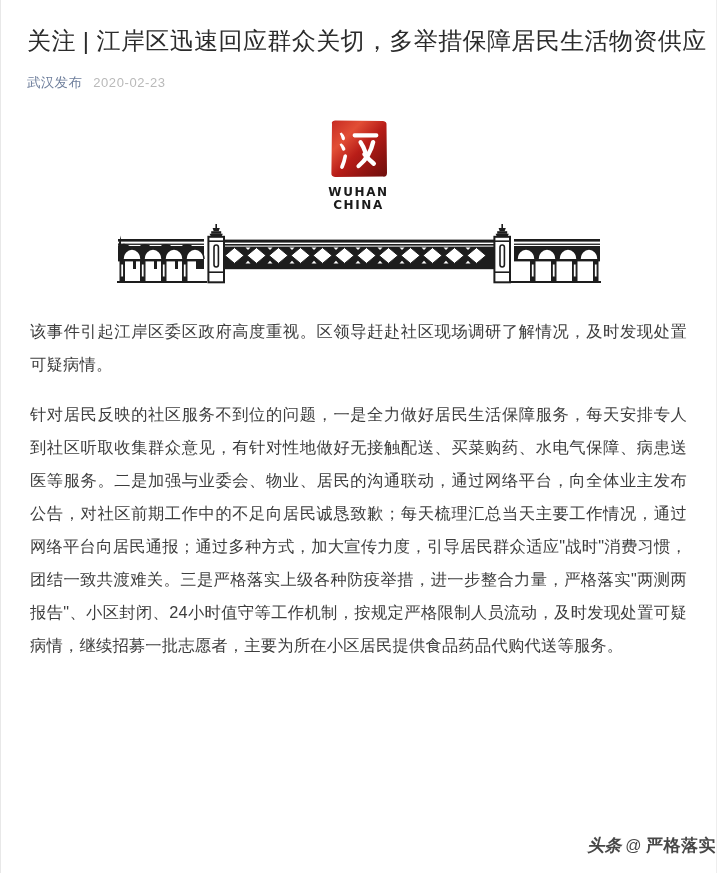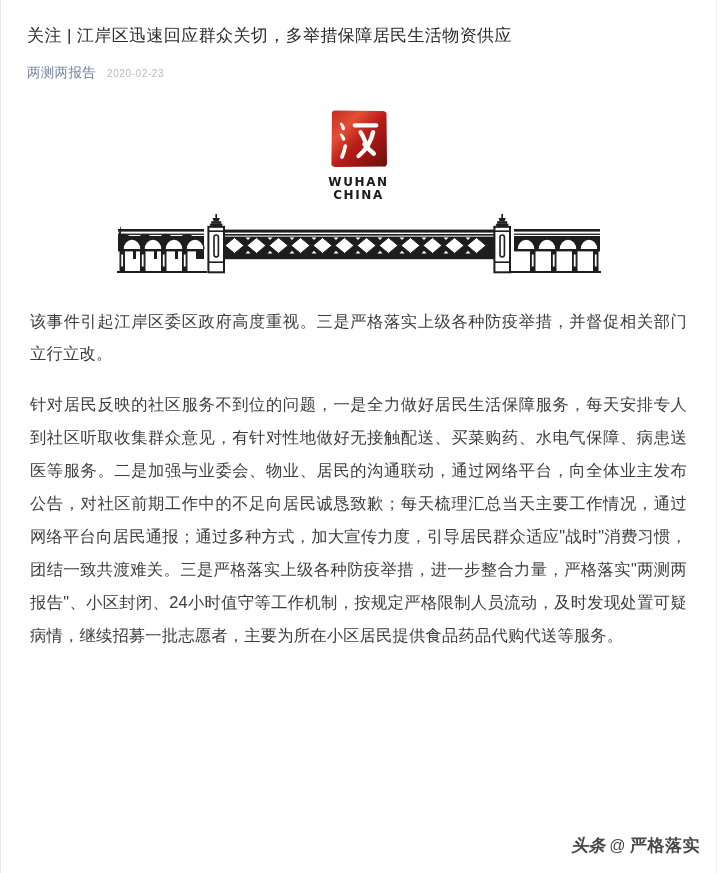--- a/index.html
+++ b/index.html
@@ -20,41 +20,41 @@
     border-left: 1px solid #e8e8e8;
     border-right: 1px solid #eeeeee;
     overflow: hidden;
   }
 
   
   .article-header {
     padding: 24px 26px 0 26px;
   }
   .article-title {
-    font-size: 17px;
+    font-size: 24px;
     line-height: 1.45;
     color: #2b2b2b;
     font-weight: 400;
     letter-spacing: 0.4px;
     margin: 0;
     white-space: nowrap;
   }
   .byline {
     margin-top: 15px;
     display: flex;
     align-items: baseline;
     gap: 11px;
   }
   .byline-source {
     font-size: 13.5px;
     color: #6f7f9c;
     letter-spacing: .3px;
   }
   .byline-date {
-    font-size: 10px;
+    font-size: 13px;
     color: #b9b9b9;
     letter-spacing: .6px;
   }
 
   
   .logo-block {
     margin-top: 26px;
     display: flex;
     flex-direction: column;
     align-items: center;
@@ -99,21 +99,21 @@
     margin: 0 0 18px 0;
     text-align: justify;
     text-justify: inter-ideograph;
     letter-spacing: .2px;
   }
   .para:last-child { margin-bottom: 18px; }
 
   
   .watermark {
     position: absolute;
-    right: 16px;
+    right: 0;
     bottom: 16px;
     display: flex;
     align-items: center;
     gap: 4px;
     color: #2e2e2e;
     font-size: 17px;
     font-weight: 700;
     letter-spacing: .5px;
     opacity: .88;
   }
@@ -127,21 +127,21 @@
   }
 </style>
 </head>
 <body>
 
 <div class="page">
 
   <div class="article-header">
     <h1 class="article-title">关注 | 江岸区迅速回应群众关切，多举措保障居民生活物资供应</h1>
     <div class="byline">
-      <span class="byline-source">两测两报告</span>
+      <span class="byline-source">武汉发布</span>
       <span class="byline-date">2020-02-23</span>
     </div>
   </div>
 
   <div class="logo-block">
     <div class="seal">
       <svg width="62" height="62" viewBox="0 0 62 62" aria-hidden="true">
         <defs>
           <linearGradient id="sealgrad" x1="0" y1="0" x2="1" y2="1">
             <stop offset="0%" stop-color="#c62a22"></stop>
@@ -336,21 +336,21 @@
           <rect x="438.3" y="41" width="2.8" height="13"></rect>
           <rect x="459.3" y="41" width="2.8" height="13"></rect>
           <rect x="480.3" y="41" width="2.8" height="13"></rect>
         </g>
         <rect x="397" y="58" width="90" height="2"></rect>
       </g>
     </svg>
   </div>
 
   <div class="article-body">
-    <p class="para">该事件引起江岸区委区政府高度重视。三是严格落实上级各种防疫举措，并督促相关部门立行立改。</p>
+    <p class="para">该事件引起江岸区委区政府高度重视。区领导赶赴社区现场调研了解情况，及时发现处置可疑病情。</p>
     <p class="para">针对居民反映的社区服务不到位的问题，一是全力做好居民生活保障服务，每天安排专人到社区听取收集群众意见，有针对性地做好无接触配送、买菜购药、水电气保障、病患送医等服务。二是加强与业委会、物业、居民的沟通联动，通过网络平台，向全体业主发布公告，对社区前期工作中的不足向居民诚恳致歉；每天梳理汇总当天主要工作情况，通过网络平台向居民通报；通过多种方式，加大宣传力度，引导居民群众适应"战时"消费习惯，团结一致共渡难关。三是严格落实上级各种防疫举措，进一步整合力量，严格落实"两测两报告"、小区封闭、24小时值守等工作机制，按规定严格限制人员流动，及时发现处置可疑病情，继续招募一批志愿者，主要为所在小区居民提供食品药品代购代送等服务。</p>
   </div>
 
   <div class="watermark">
     <span class="wm-toutiao">头条</span>
     <span class="wm-at">@</span>
     <span>严格落实</span>
   </div>
 
 </div>

